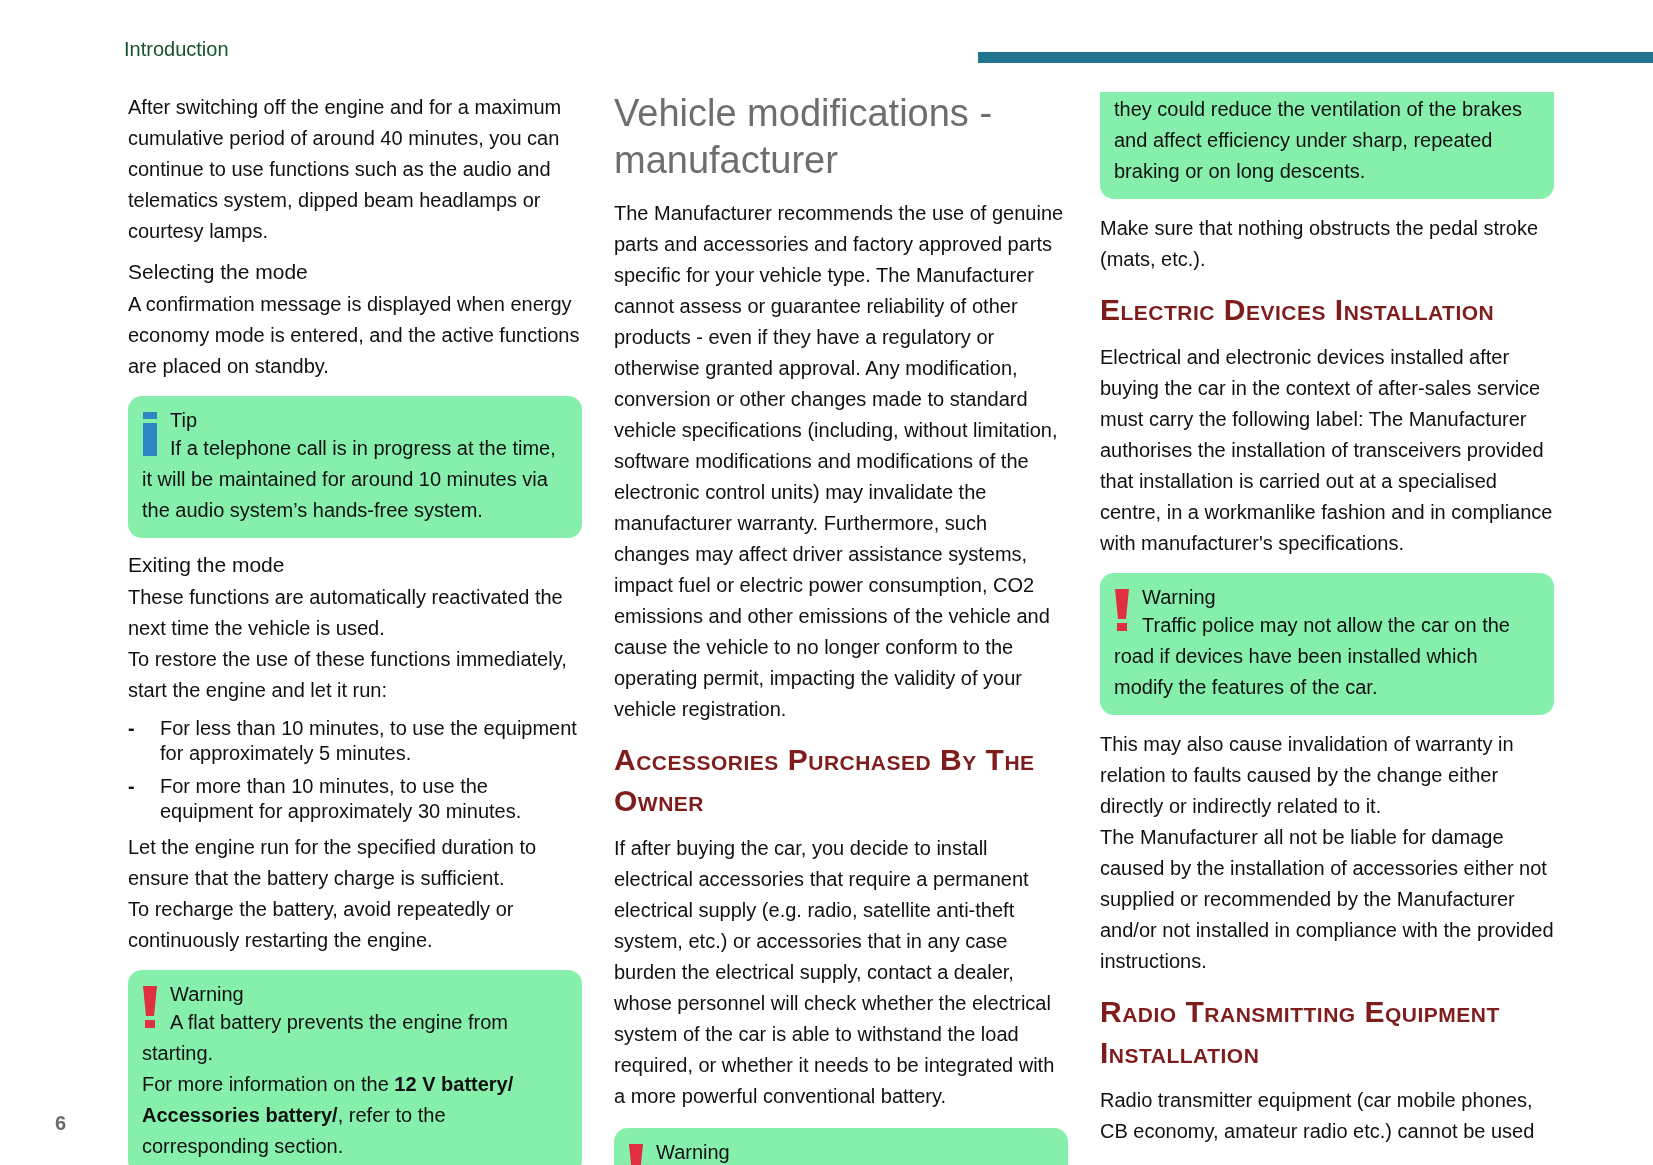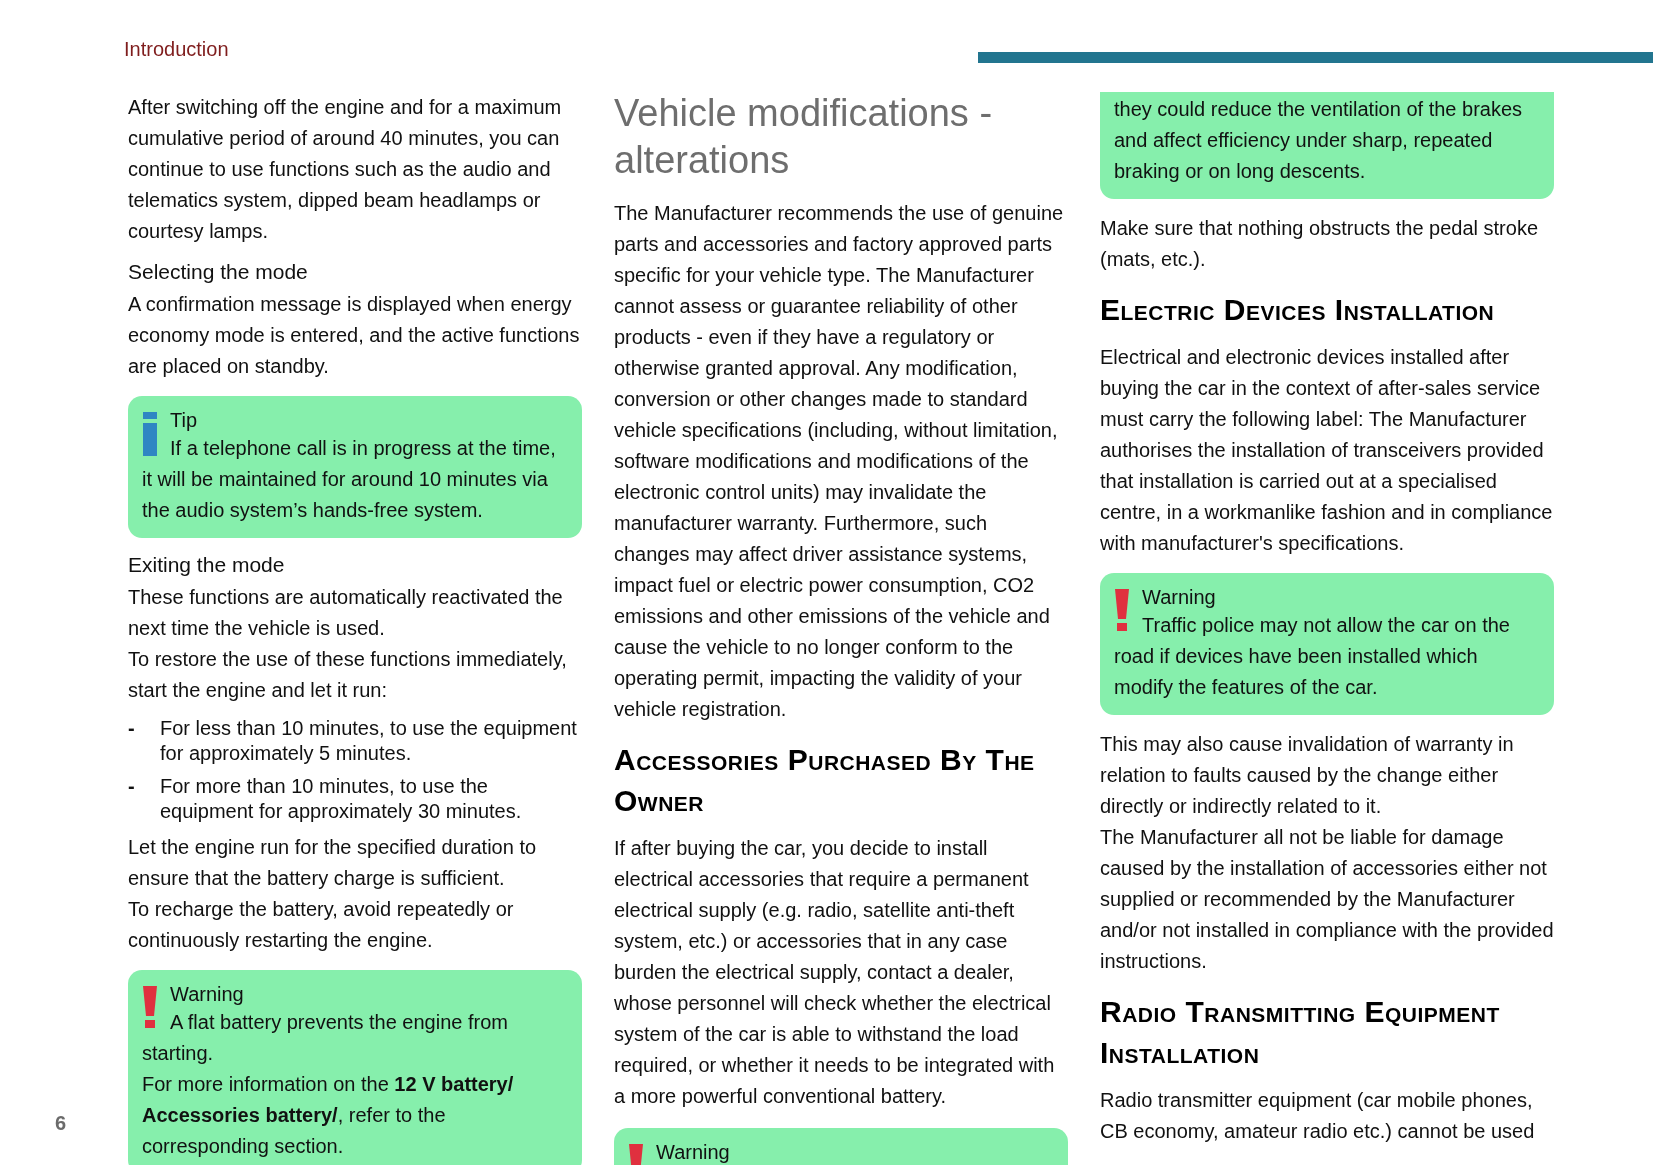--- a/index.html
+++ b/index.html
@@ -1,27 +1,27 @@
 <!DOCTYPE html>
 <html><head>
 <meta charset="utf-8">
 <style>
   html, body { margin:0; padding:0; background:#ffffff; }
   body { width:1653px; height:1165px; position:relative; overflow:hidden;
          font-family:"Liberation Sans", sans-serif; color:#111111; }
-  .hdr { position:absolute; left:124px; top:38px; font-size:20px; color:#7f1d1d; }
+  .hdr { position:absolute; left:124px; top:38px; font-size:20px; color:#14532d; }
   .bar { position:absolute; left:978px; top:52px; width:675px; height:11px; background:#22758f; }
   .pnum { position:absolute; left:55px; top:1112px; font-size:20px; font-weight:bold; color:#6b6b6b; }
   .col { position:absolute; top:92px; width:454px; }
   .c1 { left:128px; } .c2 { left:614px; } .c3 { left:1100px; }
   p { margin:0; font-size:20px; line-height:31px; }
   .gap { margin-top:10px; }
   h3 { margin:12px 0 4px 0; font-size:21px; line-height:26px; font-weight:normal; }
   h2 { margin:0 0 14px 0; font-size:38px; line-height:47px; font-weight:normal; color:#6e6e6e; }
-  h1 { margin:14px 0 12px 0; font-size:30px; line-height:41px; font-weight:bold; font-variant:small-caps; letter-spacing:0.5px; color:#000000; }
+  h1 { margin:14px 0 12px 0; font-size:30px; line-height:41px; font-weight:bold; font-variant:small-caps; letter-spacing:0.5px; color:#7f1d1d; }
   .box { background:#86efac; border-radius:14px; padding:12px 14px 12px 14px; margin:14px 0 14px 0; position:relative; }
   .box .ico { position:absolute; left:13px; top:16px; width:22px; height:44px; }
   .box .ti { display:block; padding-left:28px; font-size:20px; line-height:25px; font-weight:normal; }
   .list { margin:10px 0 0 0; padding:0; list-style:none; }
   .list li { position:relative; padding-left:32px; font-size:20px; line-height:25px; margin-bottom:8px; }
   .list li .dash { position:absolute; left:0; top:0; font-weight:bold; }
   .cont { border-top-left-radius:0; border-top-right-radius:0; margin-top:0; }
   .cutoff { border-bottom-left-radius:0; border-bottom-right-radius:0; padding-bottom:2px; }
   b { font-weight:bold; }
 </style>
@@ -60,21 +60,21 @@
       <polygon points="2,0 16,0 13,30 5,30" fill="#e0303f"></polygon>
       <rect x="4" y="34" width="10" height="8" fill="#e0303f"></rect>
     </svg>
     <span class="ti">Warning</span>
     <p><span style="display:inline-block;width:28px;"></span><span>A flat battery prevents the engine from starting.</span></p>
     <p><span>For more information on the </span><b>12 V battery/ Accessories battery/</b><span>, refer to the corresponding section.</span></p>
   </div>
 </div>
 
 <div class="col c2" style="top:90px;">
-  <h2>Vehicle modifications - alterations</h2>
+  <h2>Vehicle modifications - manufacturer</h2>
   <p>The Manufacturer recommends the use of genuine parts and accessories and factory approved parts specific for your vehicle type. The Manufacturer cannot assess or guarantee reliability of other products - even if they have a regulatory or otherwise granted approval. Any modification, conversion or other changes made to standard vehicle specifications (including, without limitation, software modifications and modifications of the electronic control units) may invalidate the manufacturer warranty. Furthermore, such changes may affect driver assistance systems, impact fuel or electric power consumption, CO2 emissions and other emissions of the vehicle and cause the vehicle to no longer conform to the operating permit, impacting the validity of your vehicle registration.</p>
   <h1>Accessories Purchased By The Owner</h1>
   <p>If after buying the car, you decide to install electrical accessories that require a permanent electrical supply (e.g. radio, satellite anti-theft system, etc.) or accessories that in any case burden the electrical supply, contact a dealer, whose personnel will check whether the electrical system of the car is able to withstand the load required, or whether it needs to be integrated with a more powerful conventional battery.</p>
   <div class="box cutoff" style="margin-top:16px;">
     <svg class="ico" viewBox="0 0 22 44">
       <polygon points="2,0 16,0 13,30 5,30" fill="#e0303f"></polygon>
       <rect x="4" y="34" width="10" height="8" fill="#e0303f"></rect>
     </svg>
     <span class="ti">Warning</span>
     <p><span style="display:inline-block;width:28px;"></span><span>Take care when fitting additional spoilers, alloy wheel rims or non-standard wheel hubs:</span></p>

